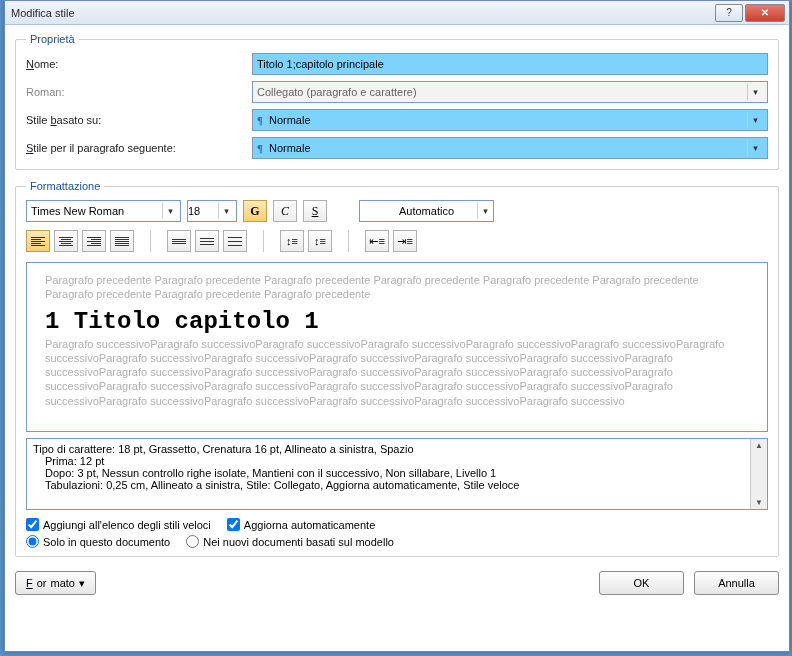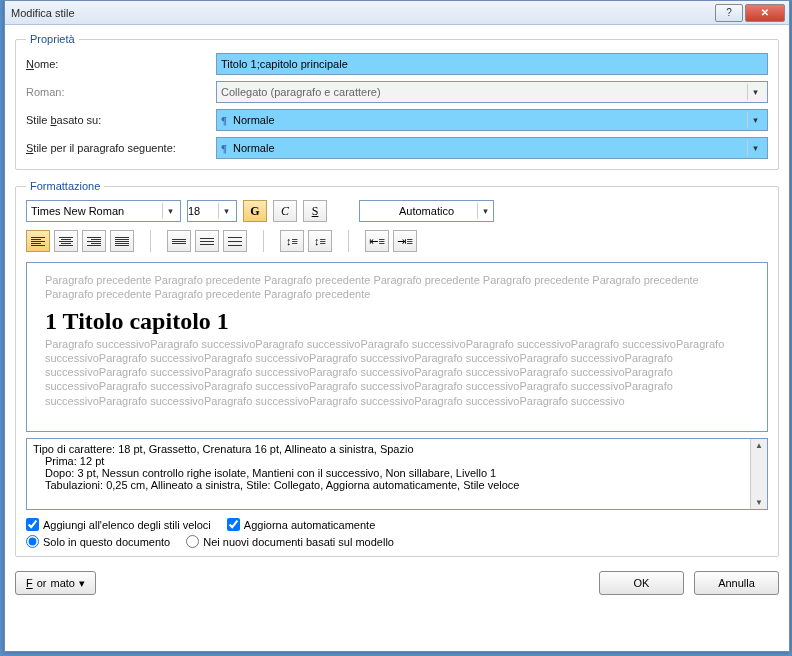--- a/index.html
+++ b/index.html
@@ -7,21 +7,21 @@
   .window { position: absolute; left: 4px; top: 0; width: 786px; height: 652px; background: #fff; border: 1px solid #6e8bb5; box-shadow: 0 0 4px rgba(0,0,0,0.3); }
   .titlebar { height: 24px; background: linear-gradient(#f0f4fb, #dce6f4); display: flex; align-items: center; justify-content: space-between; border-bottom: 1px solid #b0c4de; }
   .titlebar-title { padding-left: 6px; color: #2a2a2a; }
   .titlebar-btns { display: flex; gap: 2px; padding-right: 4px; }
   .tbtn { width: 28px; height: 18px; border: 1px solid #888; border-radius: 2px; display: flex; align-items: center; justify-content: center; font-size: 10px; cursor: pointer; }
   .tbtn-help { background: linear-gradient(#f5f8fc,#d8e4f3); color:#333; }
   .tbtn-close { background: linear-gradient(#e97a6f,#c8412f); color:#fff; font-weight:bold; width:40px; }
   .content { padding: 8px 10px 10px 10px; }
   fieldset { border: 1px solid #d0d0d0; border-radius: 2px; margin: 0 0 10px 0; padding: 8px 10px 10px 10px; }
   legend { color: #1a4f9c; padding: 0 4px; }
-  .row { display: flex; align-items: center; margin-bottom: 6px; }
+  .row { display: flex; align-items: center; margin-bottom: 6px; gap: 36px; }
   .lbl { width: 190px; color: #222; }
   .lbl-disabled { color: #888; }
   .lbl .u { text-decoration: underline; }
   input[type=text], .combo, .dropdown {
     height: 22px; border: 1px solid #7a9ac0; background: #7dd3fc; padding: 2px 4px;
   }
   input[type=text] { flex: 1; }
   .dropdown { flex: 1; display: flex; align-items: center; justify-content: space-between; cursor: pointer; }
   .dropdown.disabled { background: #f3f3f3; color: #666; }
   .dd-arrow { width: 16px; height: 16px; border-left: 1px solid #ccc; display:flex; align-items:center; justify-content:center; color:#333; font-size:9px; }
@@ -45,21 +45,21 @@
   .icon-lines { display:flex; flex-direction:column; gap:1px; width:14px; }
   .icon-lines span { height:1px; background:#333; display:block; }
   .al-left span:nth-child(2n){ width:70%; }
   .al-center span:nth-child(2n){ width:70%; margin:0 auto; }
   .al-right span:nth-child(2n){ width:70%; margin-left:auto; }
   .al-just span{ width:100%; }
   .spacing-icon { font-size:11px; line-height:1; }
 
   .preview { border:1px solid #7a9ac0; height:170px; padding:10px 18px; overflow:hidden; background:#fff; margin-bottom:6px; }
   .prev-gray { color:#b0b0b0; font-size:11px; line-height:1.3; }
-  .prev-title { font-family:Liberation Serif, serif; font-weight:bold; font-size:24px; color:#000; margin:6px 0 2px 0; }
+  .prev-title { font-family:Liberation Mono, monospace; font-weight:bold; font-size:24px; color:#000; margin:6px 0 2px 0; }
 
   .desc-box { border:1px solid #7a9ac0; height:72px; padding:4px 6px; font-size:11px; color:#000; position:relative; overflow:hidden; }
   .desc-box .scroll { position:absolute; right:0; top:0; width:17px; height:100%; background:#efefef; border-left:1px solid #ccc; display:flex; flex-direction:column; justify-content:space-between; align-items:center; }
   .desc-box .scroll div { font-size:8px; color:#555; cursor:pointer; padding:2px 0; }
 
   .check-row { display:flex; align-items:center; gap:6px; margin-top:8px; }
   .check-row label { display:flex; align-items:center; gap:4px; cursor:pointer; }
   input[type=checkbox], input[type=radio] { margin:0; }
 
   .footer { display:flex; justify-content:space-between; align-items:center; margin-top:14px; }

